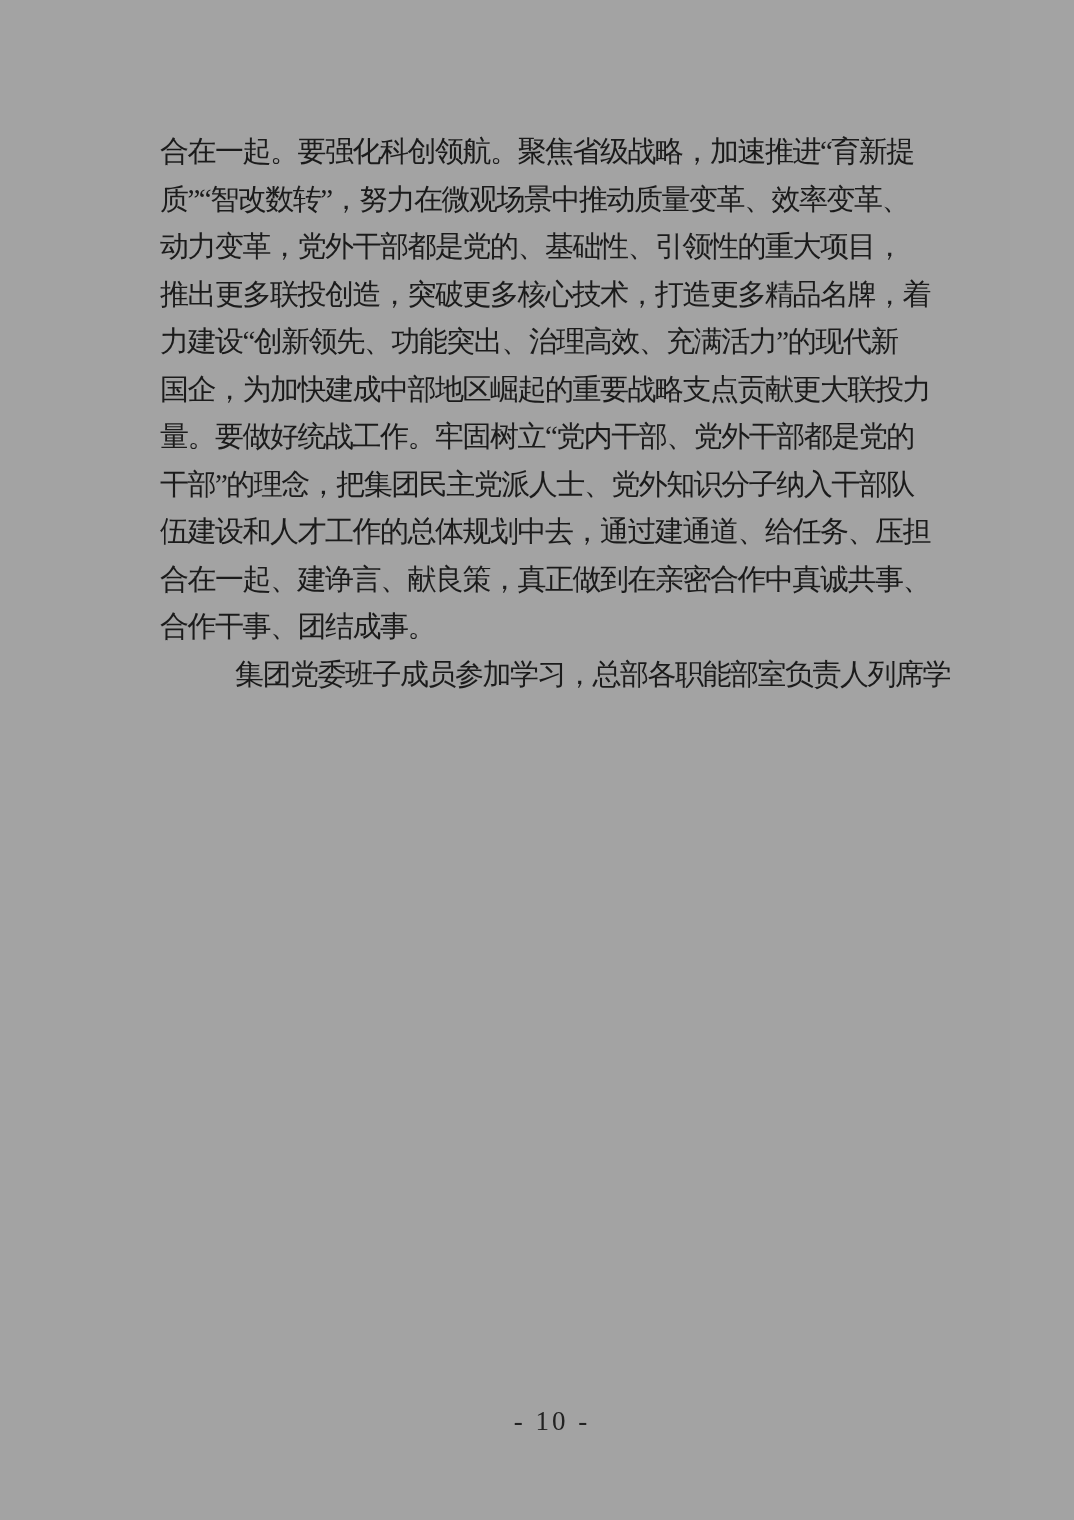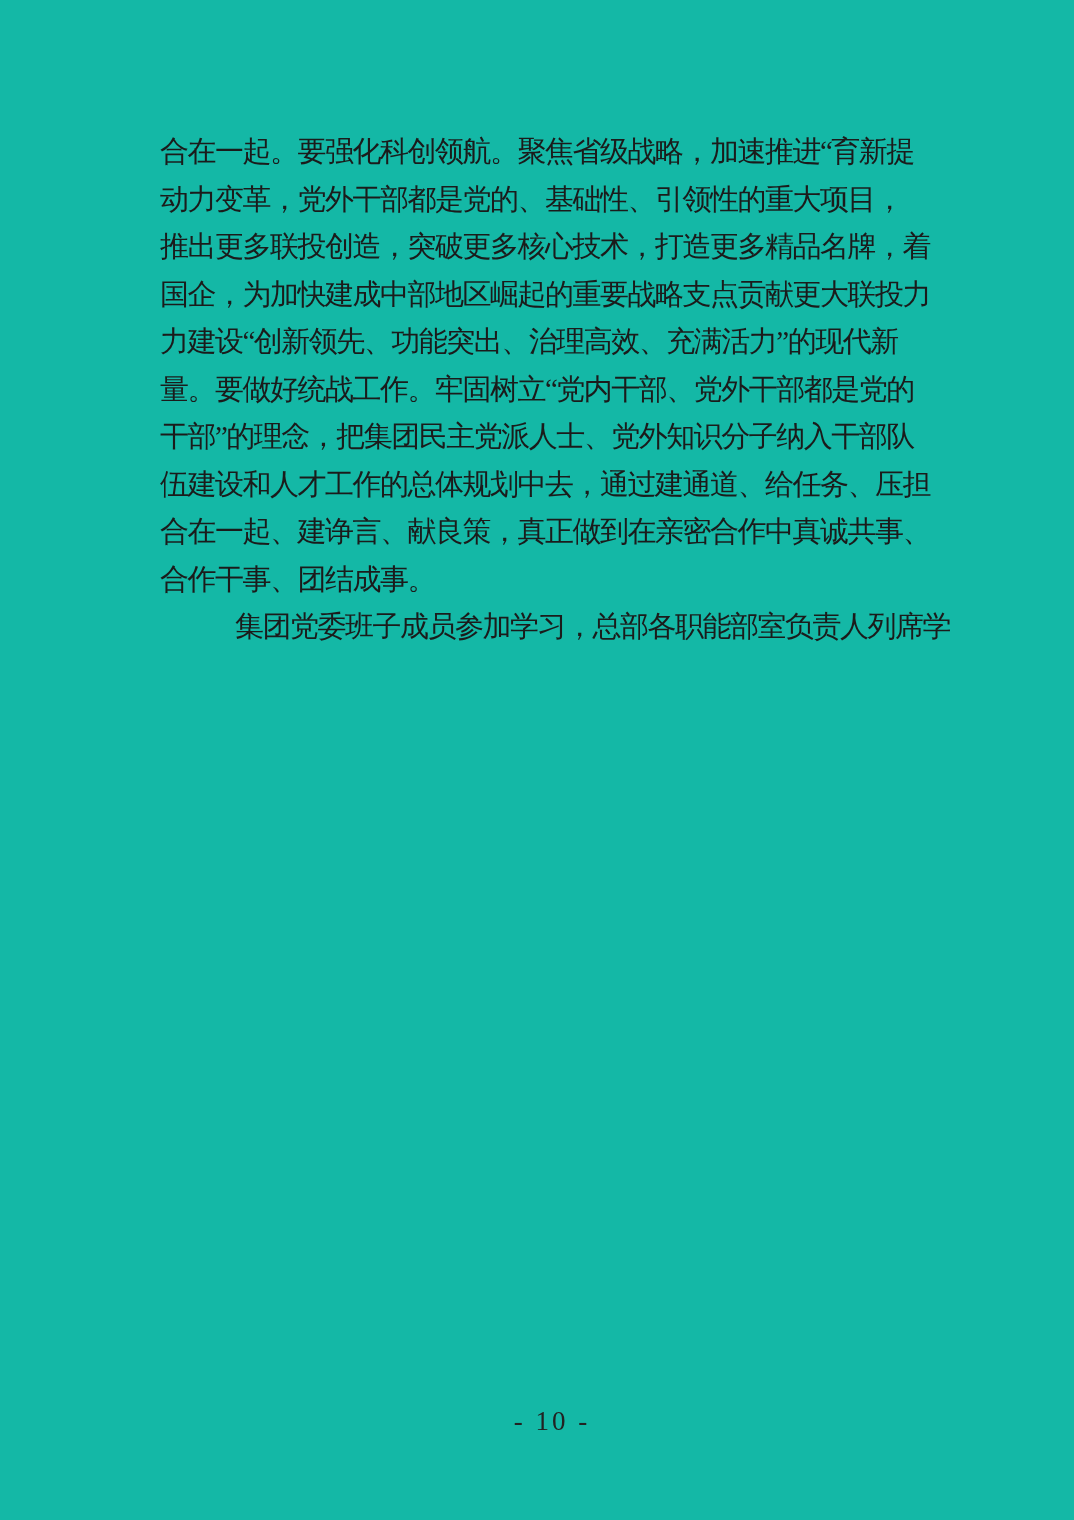--- a/index.html
+++ b/index.html
@@ -5,21 +5,21 @@
   html, body {
     margin: 0;
     padding: 0;
     background: #e8e8e8;
   }
   .page {
     position: relative;
     width: 1074px;
     height: 1520px;
     margin: 0 auto;
-    background: #14b8a6;
+    background: #a3a3a3;
     overflow: hidden;
     color: #1b1b1b;
     font-family: "Liberation Serif", "DejaVu Serif", serif;
   }
   .body-text {
     position: absolute;
     left: 160px;
     top: 128px;
     width: 790px;
     font-size: 29px;
@@ -50,24 +50,25 @@
     color: #222222;
   }
 </style>
 </head>
 <body>
 
 <div class="page">
   <div class="body-text">
     <div class="paragraph">
         <div class="line">合在一起。要强化科创领航。聚焦省级战略，加速推进“育新提</div>
+        <div class="line">质”“智改数转”，努力在微观场景中推动质量变革、效率变革、</div>
         <div class="line">动力变革，党外干部都是党的、基础性、引领性的重大项目，</div>
         <div class="line">推出更多联投创造，突破更多核心技术，打造更多精品名牌，着</div>
+        <div class="line">力建设“创新领先、功能突出、治理高效、充满活力”的现代新</div>
         <div class="line">国企，为加快建成中部地区崛起的重要战略支点贡献更大联投力</div>
-        <div class="line">力建设“创新领先、功能突出、治理高效、充满活力”的现代新</div>
         <div class="line">量。要做好统战工作。牢固树立“党内干部、党外干部都是党的</div>
         <div class="line">干部”的理念，把集团民主党派人士、党外知识分子纳入干部队</div>
         <div class="line">伍建设和人才工作的总体规划中去，通过建通道、给任务、压担</div>
         <div class="line">合在一起、建诤言、献良策，真正做到在亲密合作中真诚共事、</div>
         <div class="line">合作干事、团结成事。</div>
       </div>
     <div class="paragraph indent-first">
         <div class="line">集团党委班子成员参加学习，总部各职能部室负责人列席学</div>
       </div>
   </div>

